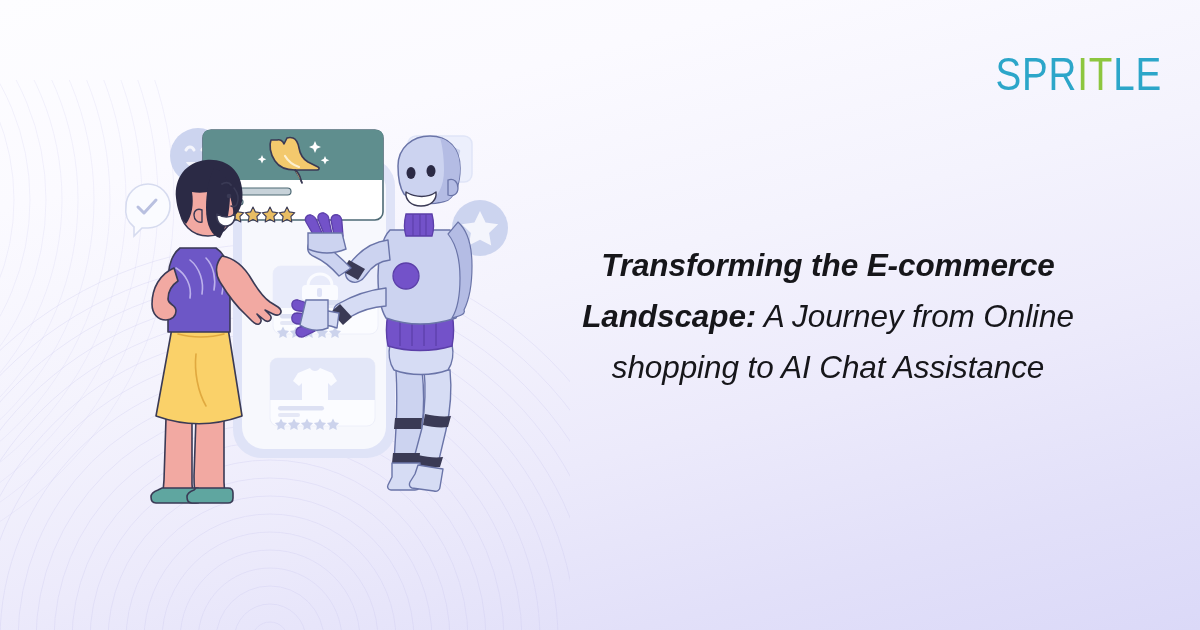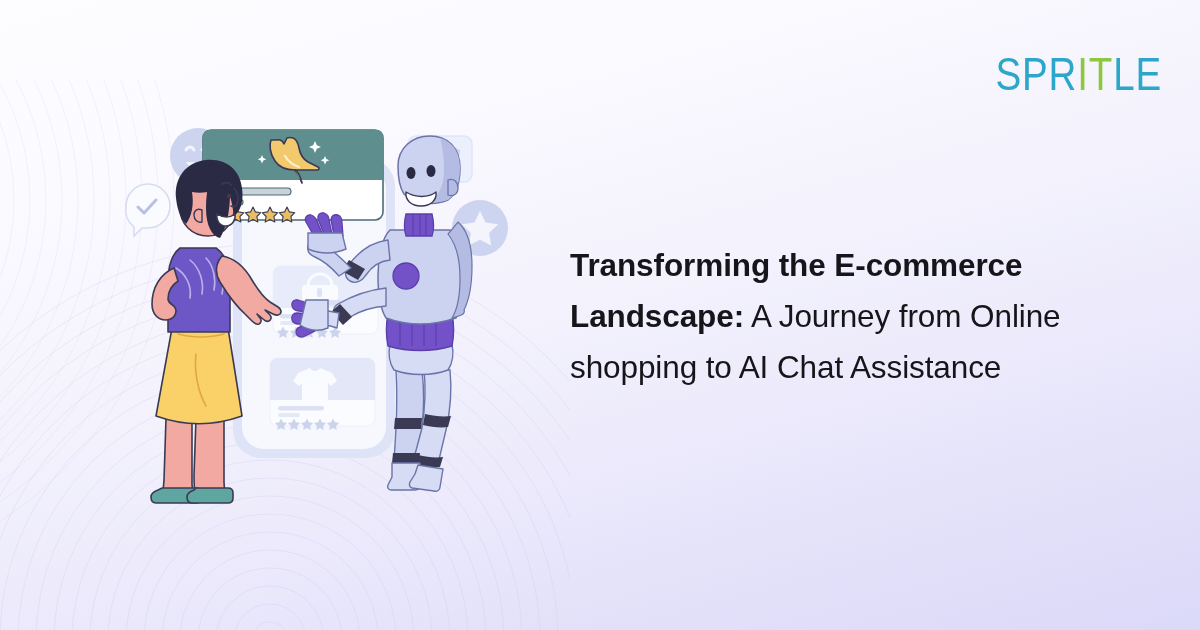--- a/index.html
+++ b/index.html
@@ -8,43 +8,45 @@
     font-family: "Liberation Sans", sans-serif;
     overflow: hidden;
   }
   .canvas {
     position: relative;
     width: 1200px; height: 630px;
     background: linear-gradient(165deg,
         #fdfdff 0%, #fbfaff 22%, #f4f3fd 45%,
         #eceafb 65%, #e2e0f9 84%, #dbd9f8 100%);
     overflow: hidden;
+    text-align: center;
   }
 
   
   .ripples { position: absolute; left: -150px; bottom: -200px; width: 720px; height: 620px;
              opacity: .55; pointer-events: none; }
   .ripples2 { position: absolute; left: -330px; bottom: 30px; width: 560px; height: 520px;
              opacity: .42; pointer-events: none; }
 
   
   .logo {
     position: absolute; right: 38px; top: 50px;
     font-family: "Liberation Sans Narrow", "Liberation Sans", sans-serif;
     font-size: 47px; font-weight: 400; letter-spacing: 1px;
     line-height: 1; display: flex; transform: scaleX(.82); transform-origin: right center;
   }
   .logo .blue { color: #2CA6C9; }
   .logo .green { color: #8DC63F; }
 
   
   .headline {
-    position: absolute; left: 570px; top: 240px; width: 600px;
+    position: absolute; left: 528px; top: 240px; width: 600px;
     font-size: 31.5px; line-height: 1.62; color: #16161a;
     letter-spacing: -0.1px;
+    font-style: italic;
   }
   .headline .bold { font-weight: bold; }
   .headline .reg { font-weight: normal; }
 
   
   .illus { position: absolute; left: 118px; top: 118px; width: 400px; height: 400px; }
   .illus svg { display: block; width: 400px; height: 400px; }
 </style>
 </head>
 <body>

